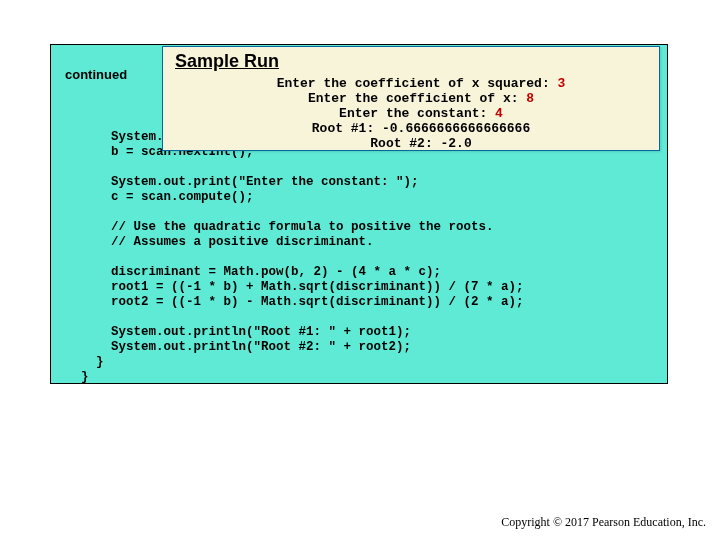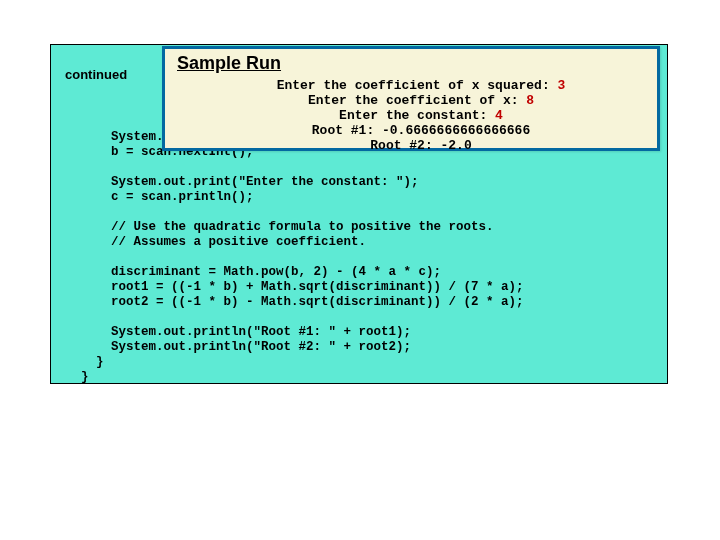--- a/index.html
+++ b/index.html
@@ -47,21 +47,21 @@
     white-space: pre;
     color: #000;
   }
   .overlay {
     position: absolute;
     left: 162px;
     top: 46px;
     width: 498px;
     height: 105px;
     background: #f7f4d9;
-    border: 3px solid #0369a1;
+    border: 1px solid #0369a1;
     box-shadow: 1px 1px 2px rgba(0,0,0,0.12);
     box-sizing: border-box;
   }
   .overlay-title {
     font-family: Arial, Helvetica, sans-serif;
     font-weight: bold;
     font-size: 18px;
     text-decoration: underline;
     margin: 4px 0 4px 12px;
   }
@@ -90,24 +90,24 @@
 <div class="slide">
 
   <div class="code-box">
     <div class="continued">continued</div>
 
     <div class="code">
 <span>    System.out.print("Enter the coefficient of x: ");</span>
 <span>    b = scan.nextInt();</span>
 <span> </span>
 <span>    System.out.print("Enter the constant: ");</span>
-<span>    c = scan.println();</span>
+<span>    c = scan.compute();</span>
 <span> </span>
 <span>    // Use the quadratic formula to positive the roots.</span>
-<span>    // Assumes a positive coefficient.</span>
+<span>    // Assumes a positive discriminant.</span>
 <span> </span>
 <span>    discriminant = Math.pow(b, 2) - (4 * a * c);</span>
 <span>    root1 = ((-1 * b) + Math.sqrt(discriminant)) / (7 * a);</span>
 <span>    root2 = ((-1 * b) - Math.sqrt(discriminant)) / (2 * a);</span>
 <span> </span>
 <span>    System.out.println("Root #1: " + root1);</span>
 <span>    System.out.println("Root #2: " + root2);</span>
 <span>  }</span>
 <span>}</span>
 </div>
@@ -115,13 +115,14 @@
 
   <div class="overlay">
     <div class="overlay-title">Sample Run</div>
     <div class="sample"><span>Enter the coefficient of x squared: </span><span class="in">3</span>
 <span>Enter the coefficient of x: </span><span class="in">8</span>
 <span>Enter the constant: </span><span class="in">4</span>
 <span>Root #1: -0.6666666666666666</span><span class="in"></span>
 <span>Root #2: -2.0</span><span class="in"></span></div>
   </div>
 
+  <div class="copyright">Copyright © 2017 Pearson Education, Inc.</div>
 </div>
 
 </body></html>

